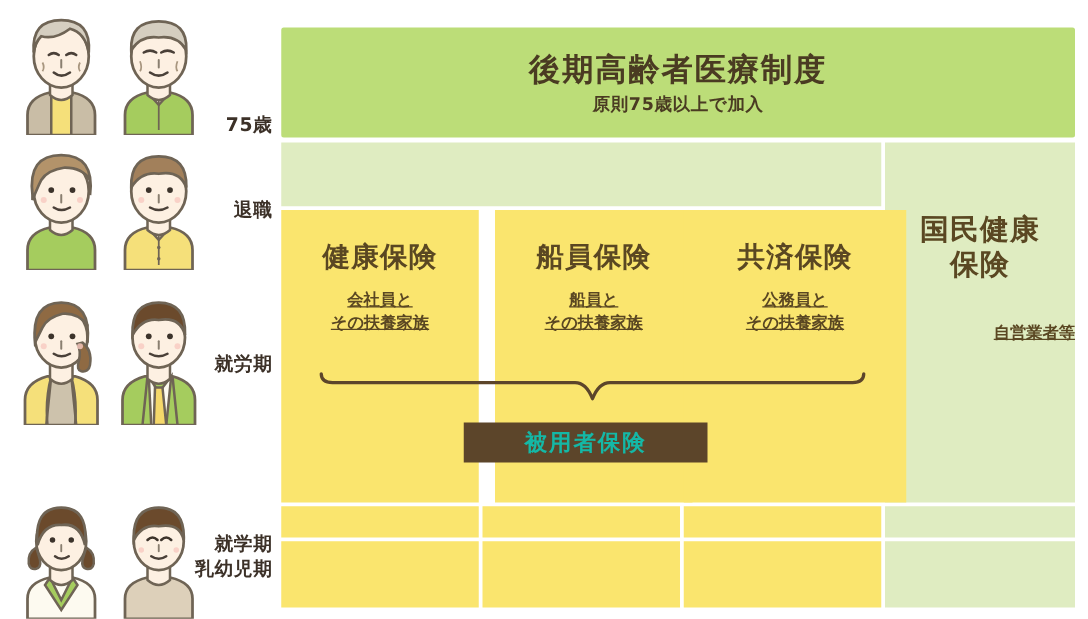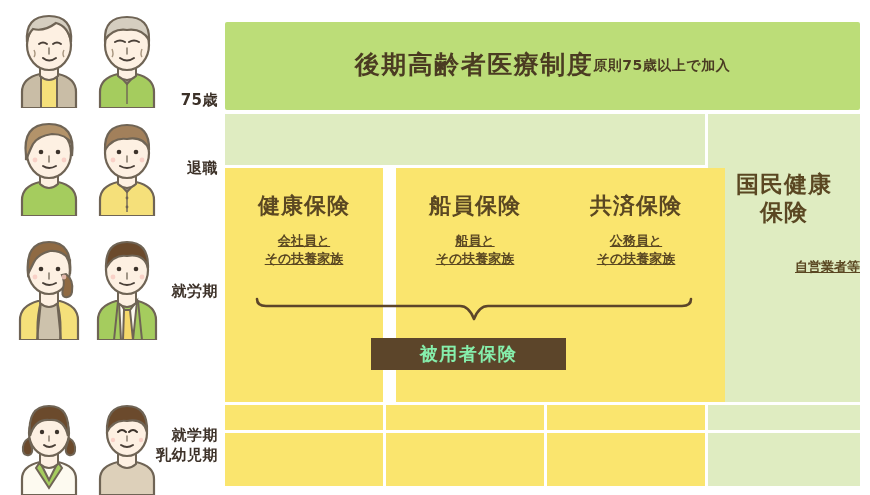--- a/index.html
+++ b/index.html
@@ -30,21 +30,21 @@
     white-space:nowrap;
   }
 
   
   .banner{
     position:absolute;
     left:225px;top:22px;width:635px;height:88px;
     background:#bcdd78;
     border-radius:2px;
     box-sizing:border-box;
-    display:flex;
+    display:flex;flex-direction:column;
     align-items:center;justify-content:center;
   }
   .banner-title{
     color:#4a3b22;
     font-size:25px;
     font-weight:bold;
     letter-spacing:1.5px;
     margin-bottom:3px;
   }
   .banner-sub{
@@ -83,21 +83,21 @@
   }
 
   
   .brace-wrap{position:absolute;left:255px;top:297px;width:438px;height:26px;}
   .badge{
     position:absolute;
     left:371px;top:338px;
     width:195px;height:32px;
     background:#5c452a;
     display:flex;align-items:center;justify-content:center;
-    color:#86efac;
+    color:#14b8a6;
     font-size:18px;
     font-weight:bold;
     letter-spacing:1.5px;
   }
 </style>
 </head>
 <body>
 
 <div id="chart">
 

